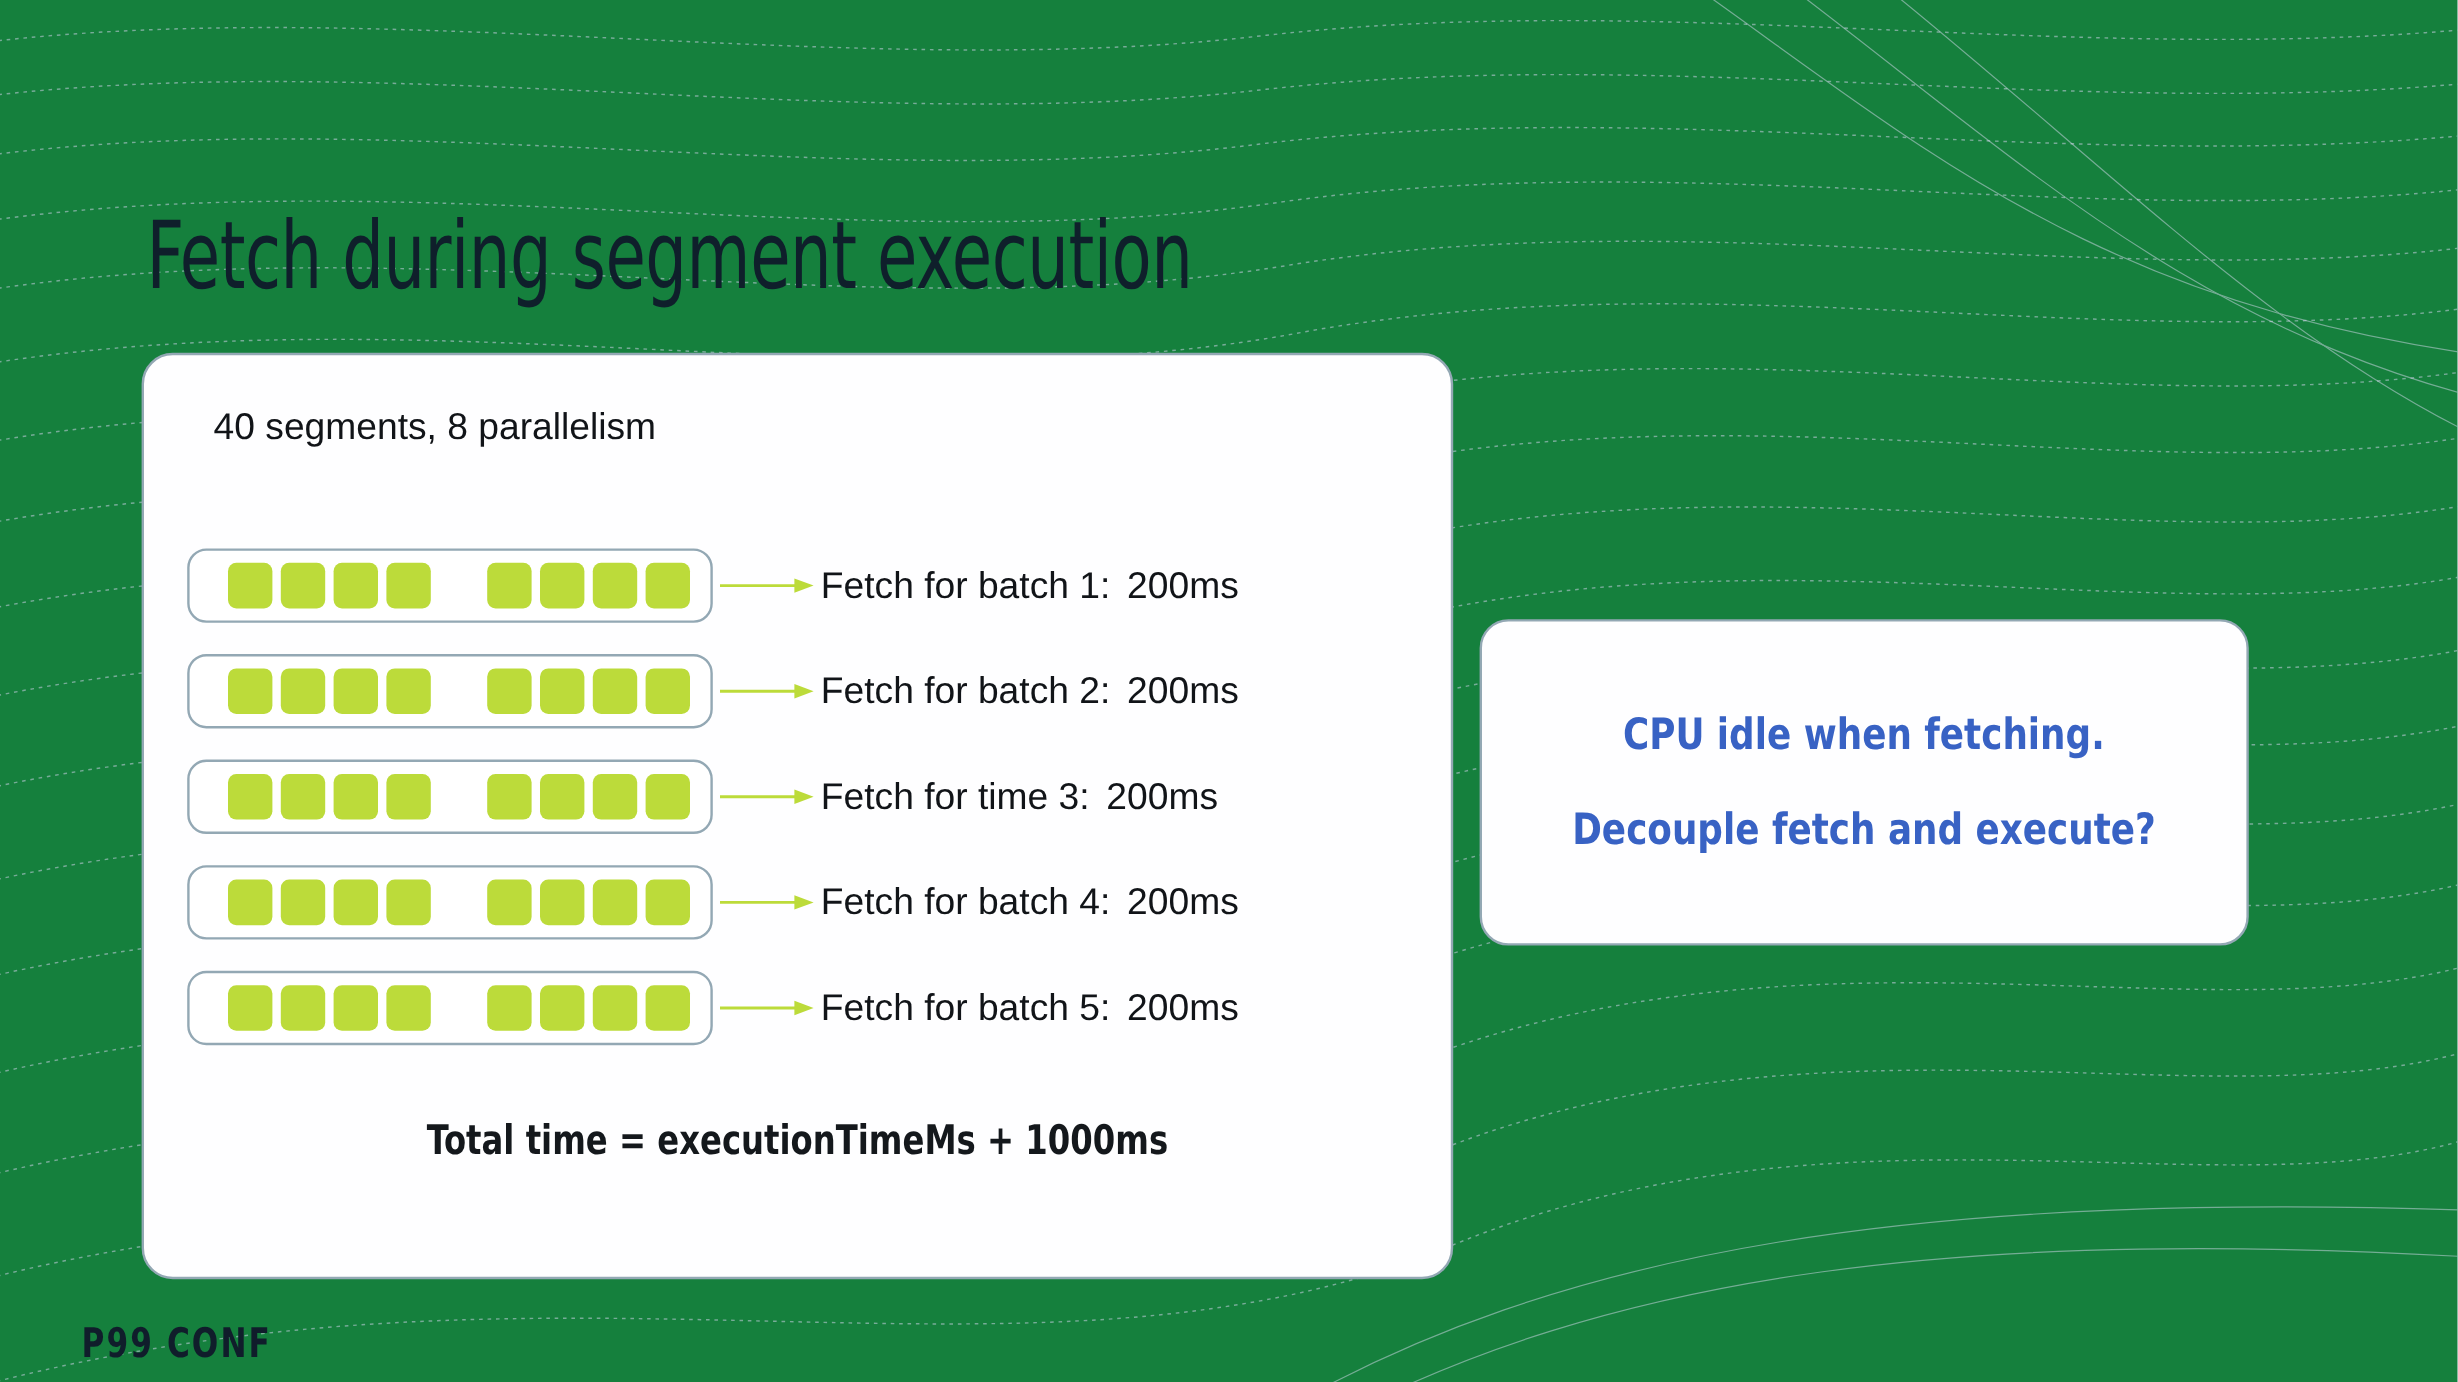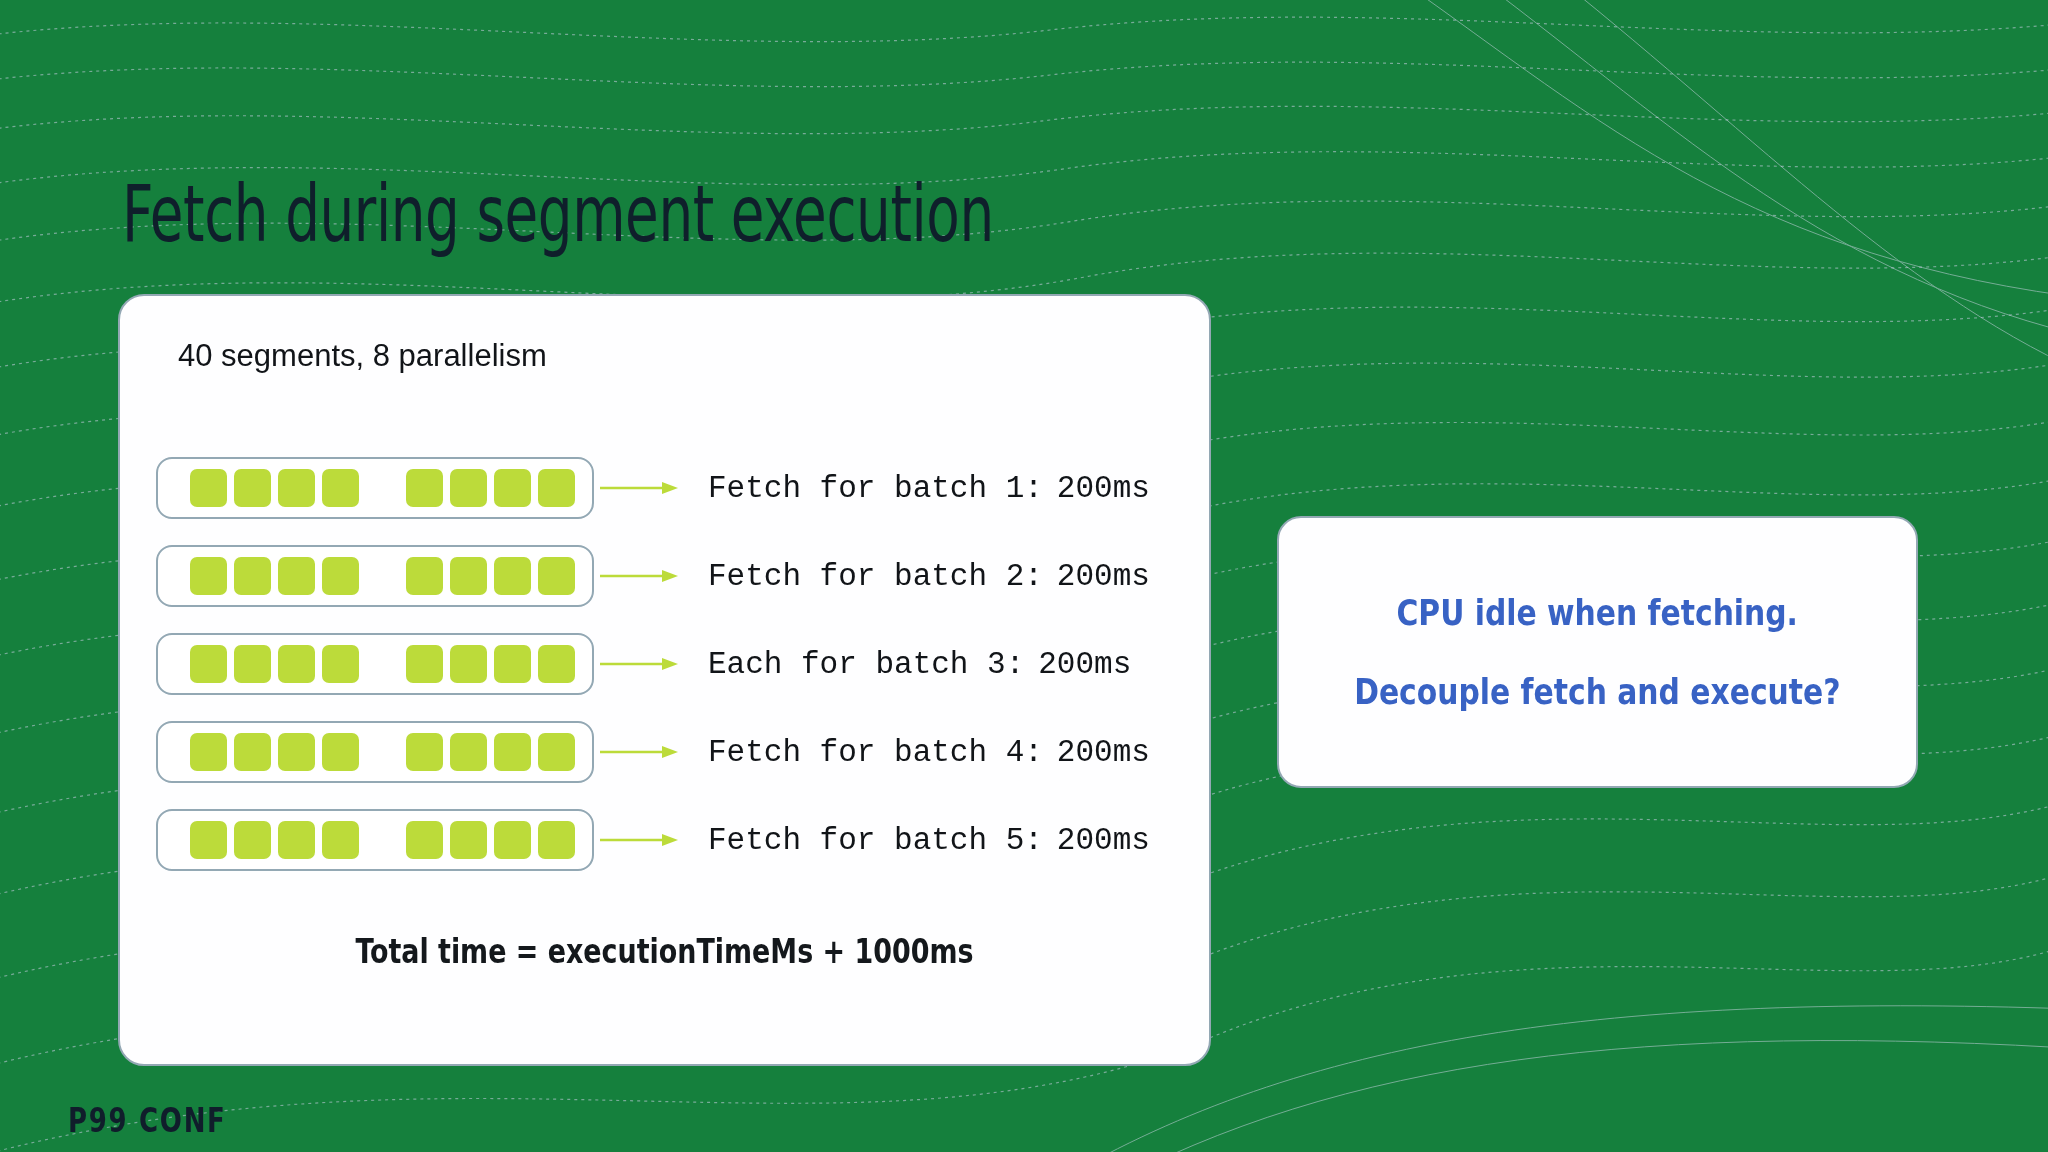--- a/index.html
+++ b/index.html
@@ -128,24 +128,23 @@
     width: 86px;
     height: 20px;
     margin-left: 4px;
     flex: 0 0 auto;
   }
 
   .fetch-label {
     font-size: 31px;
     color: #111418;
     white-space: nowrap;
-    margin-left: 24px;
+    margin-left: 0;
     display: flex;
     align-items: baseline;
-    font-family: Liberation Mono, monospace;
   }
   .fetch-label .fetch-text { }
   .fetch-label .fetch-value { margin-left: 14px; }
 
   
   #total-time {
     position: absolute;
     left: 0;
     right: 0;
     top: 635px;
@@ -154,21 +153,21 @@
     font-size: 34px;
     font-weight: bold;
     color: #14181c;
     transform: scaleX(0.88);
     white-space: nowrap;
   }
 
   
   #callout-box {
     position: absolute;
-    left: 1277px;
+    left: 1233px;
     top: 516px;
     width: 641px;
     height: 272px;
     background: #fefeff;
     border: 2px solid #93a8b4;
     border-radius: 24px;
     box-sizing: border-box;
     display: flex;
     flex-direction: column;
     align-items: center;
@@ -306,21 +305,21 @@
             <span class="segment-block"></span>
             <span class="segment-block"></span>
             <span class="segment-block"></span>
           </div>
         </div>
         <svg class="fetch-arrow" viewBox="0 0 86 20">
           <line x1="2" y1="10" x2="66" y2="10" stroke="#bcdb3a" stroke-width="2.4"></line>
           <polygon points="64,4 80,10 64,16" fill="#bcdb3a"></polygon>
         </svg>
         <span class="fetch-label">
-          <span class="fetch-text">Each for batch 3:</span>
+          <span class="fetch-text">Fetch for time 3:</span>
           <span class="fetch-value">200ms</span>
         </span>
       </div>
 
       <div class="batch-row">
         <div class="segments-pill">
           <div class="seg-group left">
             <span class="segment-block"></span>
             <span class="segment-block"></span>
             <span class="segment-block"></span>

